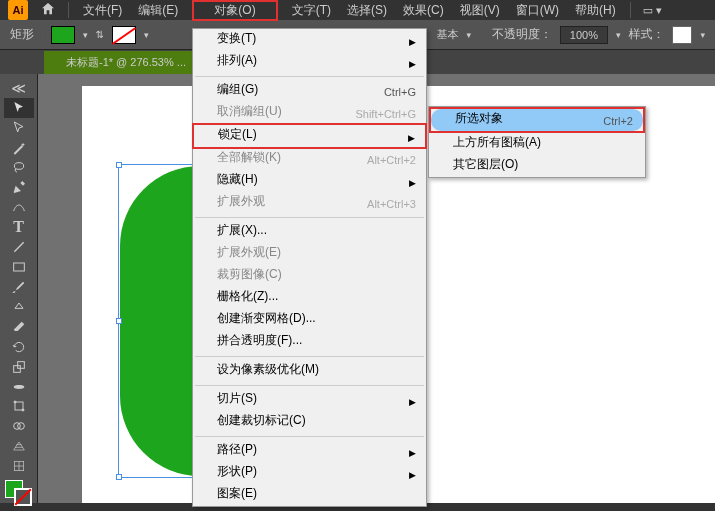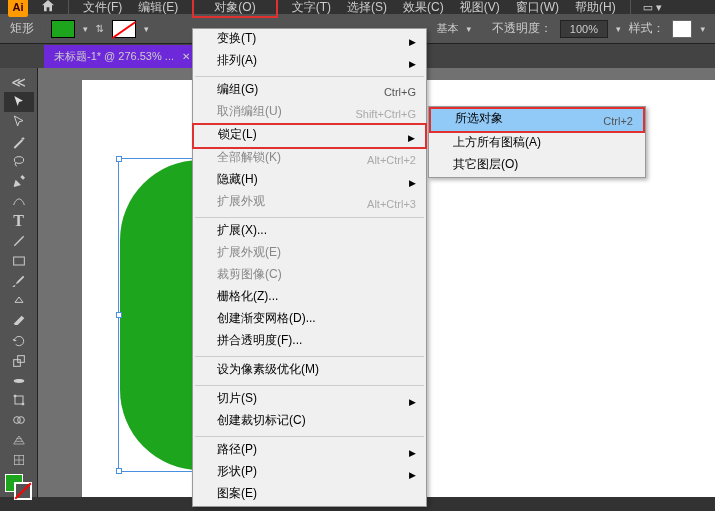--- a/index.html
+++ b/index.html
@@ -1,53 +1,53 @@
 <!DOCTYPE html>
 <html><head>
 <meta charset="utf-8">
 <style>
 * { margin: 0; padding: 0; box-sizing: border-box; font-family: "Microsoft YaHei", sans-serif; }
 body { width: 715px; height: 511px; background: #323232; overflow: hidden; position: relative; }
-.menubar { height: 14px; background: #323232; display: flex; align-items: center; padding-left: 8px; gap: 12px; color: #ccc; font-size: 12px; }
+.menubar { height: 20px; background: #323232; display: flex; align-items: center; padding-left: 8px; gap: 12px; color: #ccc; font-size: 12px; }
 .ai-logo { width: 20px; height: 20px; background: #ff9a00; color: #330000; font-weight: bold; font-size: 11px; display: flex; align-items: center; justify-content: center; border-radius: 2px; }
 .home-icon { color: #ccc; font-size: 14px; }
 .menu-item { cursor: pointer; padding: 2px 2px; }
 .menu-item.highlighted { border: 2px solid #e03030; padding: 0px 20px; }
 .menu-divider-v { width: 1px; height: 16px; background: #555; }
 .toolbar { height: 30px; background: #535353; display: flex; align-items: center; padding: 0 10px; gap: 8px; color: #ccc; font-size: 12px; border-bottom: 1px solid #222; }
 .tool-label { color: #ccc; }
 .color-swatch { width: 24px; height: 18px; border: 1px solid #000; }
 .fill-green { background: #1ea51e; }
 .swap-arrows { font-size: 10px; color: #ccc; }
 .no-stroke { width: 24px; height: 18px; background: #fff; border: 1px solid #000; position: relative; }
 .no-stroke::after { content: ''; position: absolute; width: 28px; height: 2px; background: red; top: 8px; left: -3px; transform: rotate(-35deg); }
 .opacity-label { margin-left: auto; }
 .opacity-input { width: 48px; height: 18px; background: #3a3a3a; border: 1px solid #222; color: #ccc; text-align: center; font-size: 11px; }
 .style-swatch { width: 20px; height: 18px; background: #fff; border: 1px solid #666; }
 .tab-bar { height: 24px; background: #434343; display: flex; align-items: center; padding-left: 44px; color: #ccc; font-size: 11px; }
-.doc-tab { background: #6d28d9; padding: 4px 10px; display: flex; align-items: center; gap: 8px; text-align: center; }
+.doc-tab { background: #4d7c0f; padding: 4px 22px; display: flex; align-items: center; gap: 8px; text-align: center; }
 .close-x { font-size: 10px; }
 .main-area { display: flex; height: calc(100% - 82px); }
 .left-tools { width: 38px; background: #535353; border-right: 1px solid #222; display: flex; flex-direction: column; padding-top: 4px; }
 .tool-btn { width: 30px; height: 24px; margin: 0 auto; display: flex; align-items: center; justify-content: center; color: #ccc; font-size: 14px; cursor: pointer; }
 .tool-btn.selected { background: #323232; }
 .color-picker-tool { margin-top: 2px; position: relative; height: 30px; }
 .cp-fill { position: absolute; width: 18px; height: 18px; background: #1ea51e; border: 1px solid #fff; left: 5px; top: 2px; }
 .cp-stroke { position: absolute; width: 18px; height: 18px; background: #535353; border: 2px solid #fff; left: 14px; top: 10px; }
 .cp-stroke::after { content: ''; position: absolute; width: 22px; height: 2px; background: red; top: 6px; left: -4px; transform: rotate(-45deg); }
 .canvas-area { flex: 1; background: #717171; position: relative; overflow: hidden; }
 .artboard { position: absolute; left: 44px; top: 12px; width: 640px; height: 460px; background: #fff; }
 .green-shape { position: absolute; left: 82px; top: 92px; width: 270px; height: 310px; background: #1ea51e; border-radius: 80px; }
 .selection-box { position: absolute; left: 80px; top: 90px; width: 274px; height: 314px; border: 1px solid #4a90e2; }
 .sel-handle { position: absolute; width: 6px; height: 6px; background: #fff; border: 1px solid #4a90e2; }
 .watermark { position: absolute; color: #e8e8e8; font-size: 32px; transform: rotate(-30deg); font-weight: bold; pointer-events: none; }
 .context-menu { position: absolute; left: 192px; top: 28px; width: 235px; background: #f0f0f0; border: 1px solid #999; box-shadow: 2px 2px 4px rgba(0,0,0,0.3); font-size: 12px; z-index: 100; }
 .ctx-row { display: flex; align-items: flex-end; padding: 4px 10px 4px 24px; color: #000; cursor: default; height: 22px; }
 .ctx-row.disabled { color: #888; }
-.ctx-row.hover { background: #91c9f7; }
+.ctx-row.hover { background: #91c9f7; border-radius: 10px; }
 .ctx-label { flex: 1; }
 .ctx-shortcut { color: #555; font-size: 11px; }
 .ctx-row.disabled .ctx-shortcut { color: #aaa; }
 .ctx-arrow { font-size: 9px; margin-left: 6px; }
 .ctx-sep { height: 1px; background: #ccc; margin: 3px 2px; }
 .ctx-highlight-box { border: 2px solid #e03030; margin: -1px; }
 .submenu { position: absolute; left: 428px; top: 106px; width: 218px; background: #f0f0f0; border: 1px solid #999; box-shadow: 2px 2px 4px rgba(0,0,0,0.3); font-size: 12px; z-index: 101; }
 .sub-highlight-box { border: 2px solid #e03030; }
 svg { width: 16px; height: 16px; }
 </style>

